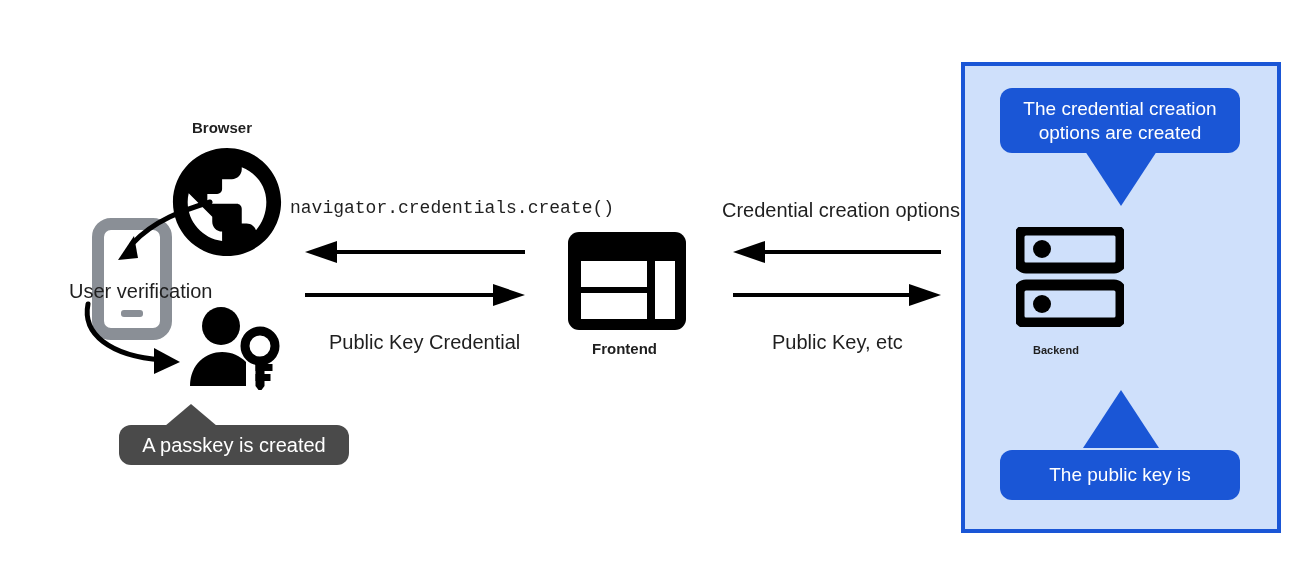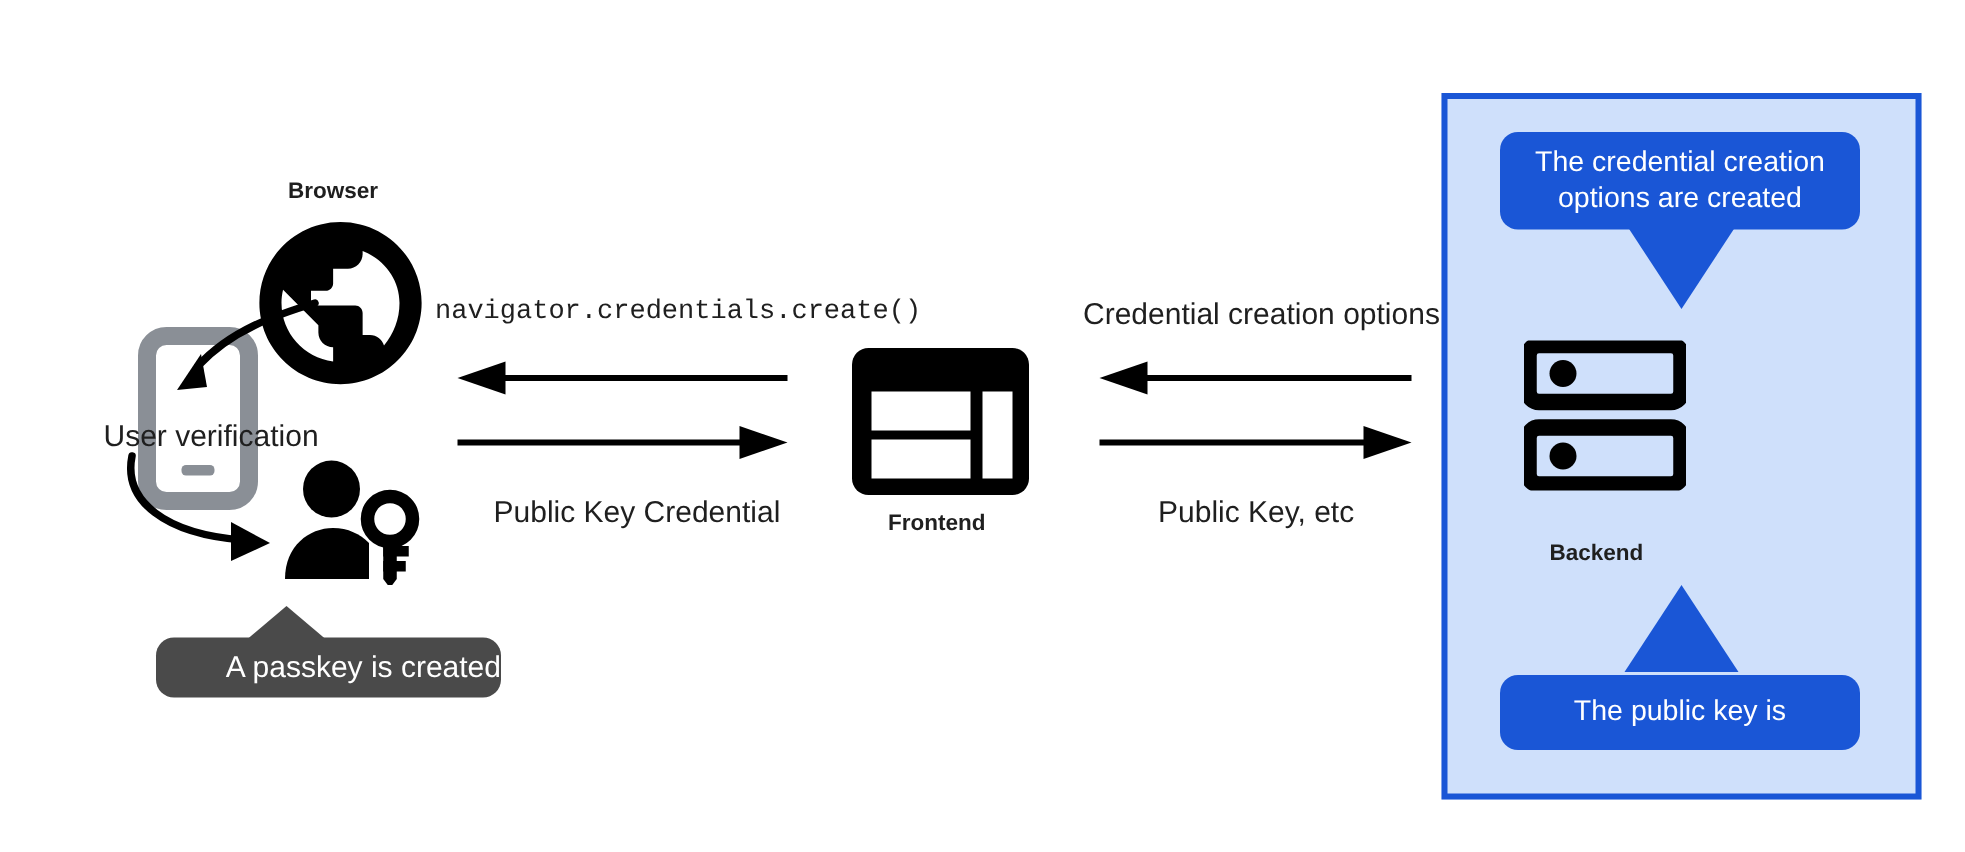--- a/index.html
+++ b/index.html
@@ -103,21 +103,21 @@
 
   <div class="abs" style="left:1016px; top:227px; width:108px; height:100px;">
     <svg width="108" height="100" viewBox="0 0 108 100">
       <rect x="3" y="3" width="102" height="38" rx="7" ry="7" fill="none" stroke="#000000" stroke-width="11"></rect>
       <circle cx="26" cy="22" r="9" fill="#000000"></circle>
       <rect x="3" y="58" width="102" height="38" rx="7" ry="7" fill="none" stroke="#000000" stroke-width="11"></rect>
       <circle cx="26" cy="77" r="9" fill="#000000"></circle>
     </svg>
   </div>
 
-  <div class="abs lbl lbl-bold" style="left:1033px; top:344px; font-size:15px;margin-top:16px;">Backend</div>
+  <div class="abs lbl lbl-bold" style="left:1033px; top:344px; font-size:11px;">Backend</div>
 
   <div class="abs" style="left:568px; top:232px; width:118px; height:98px;">
     <svg width="118" height="98" viewBox="0 0 118 98">
       <rect x="0" y="0" width="118" height="98" rx="11" ry="11" fill="#000000"></rect>
       <rect x="13" y="29" width="66" height="26" fill="#ffffff"></rect>
       <rect x="13" y="61" width="66" height="26" fill="#ffffff"></rect>
       <rect x="87" y="29" width="20" height="58" fill="#ffffff"></rect>
     </svg>
   </div>
   <div class="abs lbl lbl-bold" style="left:592px; top:340px; font-size:15px;">Frontend</div>
@@ -160,21 +160,21 @@
     <svg width="140" height="90" viewBox="0 0 140 90">
       <path d="M12 8 C 6 38, 34 60, 86 64" fill="none" stroke="#000000" stroke-width="5" stroke-linecap="round"></path>
       <polygon points="78,52 104,66 78,78" fill="#000000"></polygon>
     </svg>
   </div>
 
   <div class="abs lbl" style="left:37px; top:280px; font-size:20px;margin-left:32px;">User verification</div>
 
   <div class="tail tail-up-gray" style="left:165px; top:404px;"></div>
 
-  <div class="abs callout callout-gray" style="left:104px; top:425px; width:230px; height:40px; font-size:20px;justify-content:flex-end;">
+  <div class="abs callout callout-gray" style="left:119px; top:425px; width:230px; height:40px; font-size:20px;">
     <div>A passkey is created</div>
   </div>
 
   <div class="abs lbl-mono" style="left:290px; top:198px; font-size:18px;">navigator.credentials.create()</div>
 
   <div class="abs" style="left:305px; top:240px; width:220px; height:24px;">
     <svg class="arrow-svg" width="220" height="24" viewBox="0 0 220 24">
       <line x1="28" y1="12" x2="220" y2="12" stroke="#000000" stroke-width="4"></line>
       <polygon points="0,12 32,1 32,23" fill="#000000"></polygon>
     </svg>

